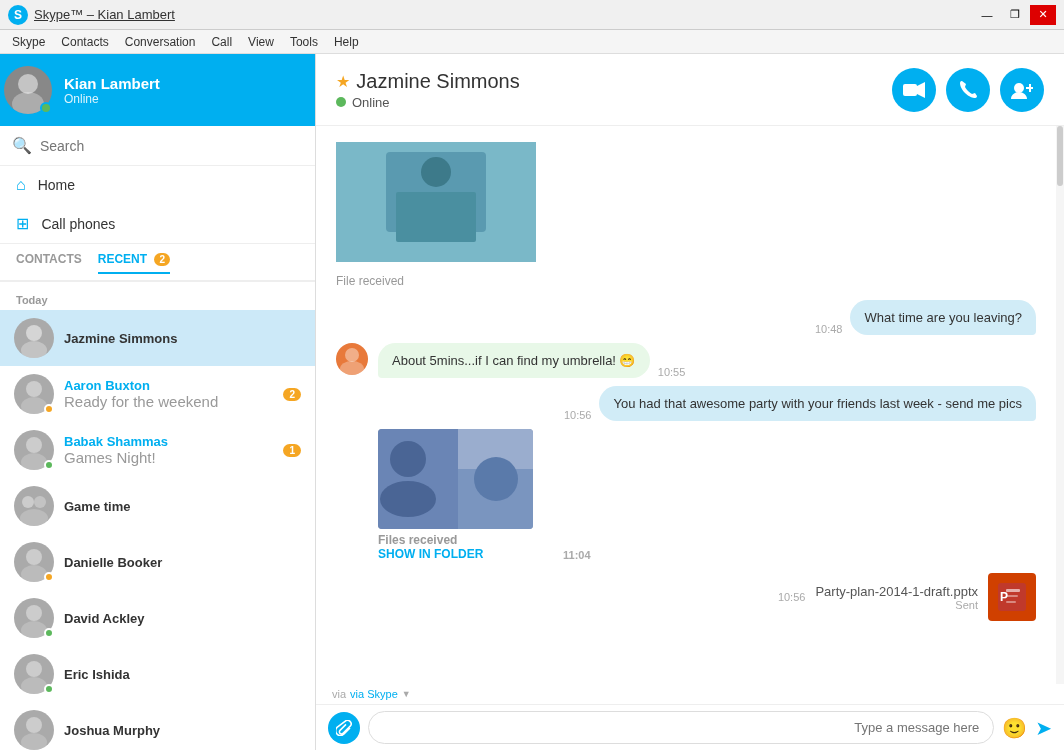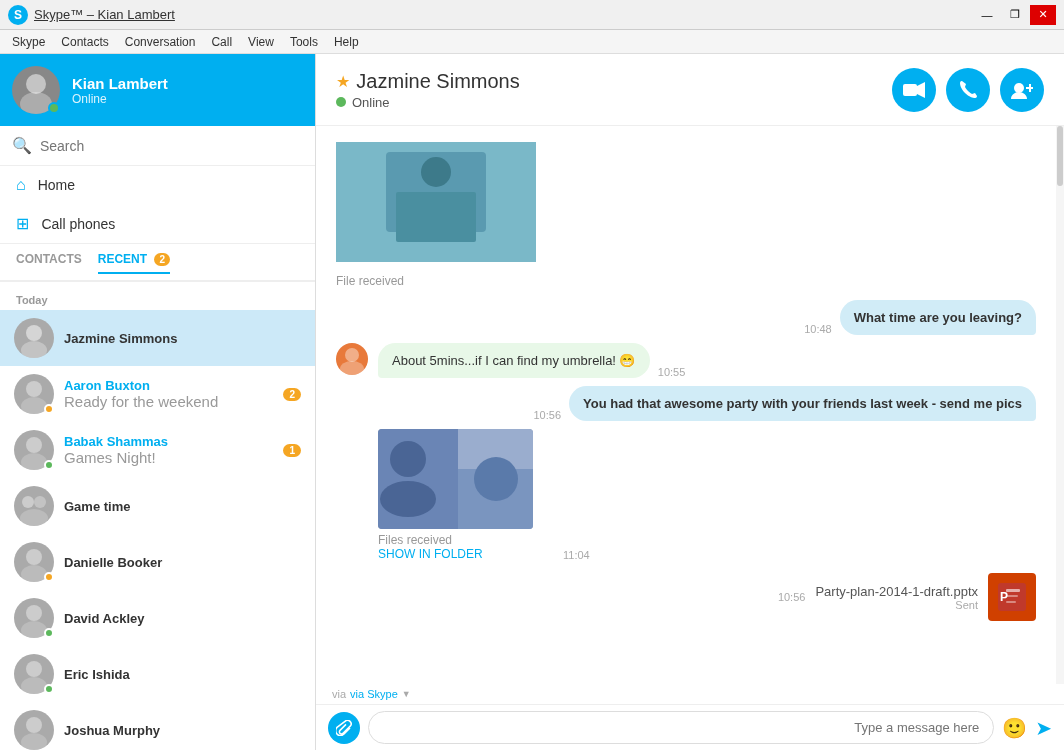--- a/index.html
+++ b/index.html
@@ -35,21 +35,21 @@
 
     
     #main { display: flex; height: calc(750px - 54px); }
 
     
     #left-panel { width: 316px; min-width: 316px; background: #fff; display: flex; flex-direction: column; border-right: 1px solid #ddd; }
 
     
     #profile-header {
       background: #00aff0;
-      padding: 12px 12px;
+      padding: 12px 4px;
       display: flex;
       align-items: center;
       gap: 12px;
       height: 72px;
     }
     #profile-avatar { position: relative; }
     #profile-avatar .avatar-img {
       width: 48px; height: 48px; border-radius: 50%; background: #888;
       overflow: hidden; display: flex; align-items: center; justify-content: center;
     }
@@ -161,21 +161,21 @@
     #chat-area { flex: 1; overflow-y: auto; padding: 16px 20px; background: #fff; }
     .msg-received-img { margin-bottom: 8px; }
 
     .file-received { font-size: 12px; color: #999; margin-bottom: 12px; padding-left: 0; }
 
     .msg-sent {
       display: flex; justify-content: flex-end; margin-bottom: 8px; align-items: flex-end; gap: 8px;
     }
     .msg-sent .bubble {
       background: #d1ecf7; color: #333; padding: 10px 14px;
-      border-radius: 18px 18px 4px 18px; max-width: 500px; font-size: 13px; font-weight: bold;
+      border-radius: 18px 18px 4px 18px; max-width: 500px; font-size: 13px;
     }
     .msg-time { font-size: 11px; color: #aaa; flex-shrink: 0; }
 
     .msg-received {
       display: flex; margin-bottom: 8px; align-items: flex-start; gap: 10px;
     }
     .msg-received .recv-avatar {
       width: 32px; height: 32px; border-radius: 50%; background: #e8793a;
       flex-shrink: 0; overflow: hidden; display: flex; align-items: center; justify-content: center;
     }
@@ -500,21 +500,21 @@
             <span class="msg-time">10:55</span>
           </div>
         </div>
 
         <div class="msg-sent">
           <span class="msg-time">10:56</span>
           <div class="bubble">You had that awesome party with your friends last week - send me pics</div>
         </div>
 
         <div class="files-received-block">
-          <div style="display:flex; align-items:flex-start; gap:10px; margin-bottom:6px;">
+          <div style="display:flex; align-items:flex-start; gap:10px; margin-bottom:6px;font-weight:bold;">
             <div class="recv-avatar">
               <svg width="32" height="32" viewBox="0 0 32 32">
                 <circle cx="16" cy="12" r="7" fill="rgba(255,255,255,0.4)"></circle>
                 <ellipse cx="16" cy="26" rx="12" ry="8" fill="rgba(255,255,255,0.3)"></ellipse>
               </svg>
             </div>
             <div>
               <div class="recv-imgs" style="margin-left:0;">
                 <div class="photo-block">
                   <svg width="155" height="100" viewBox="0 0 155 100">

